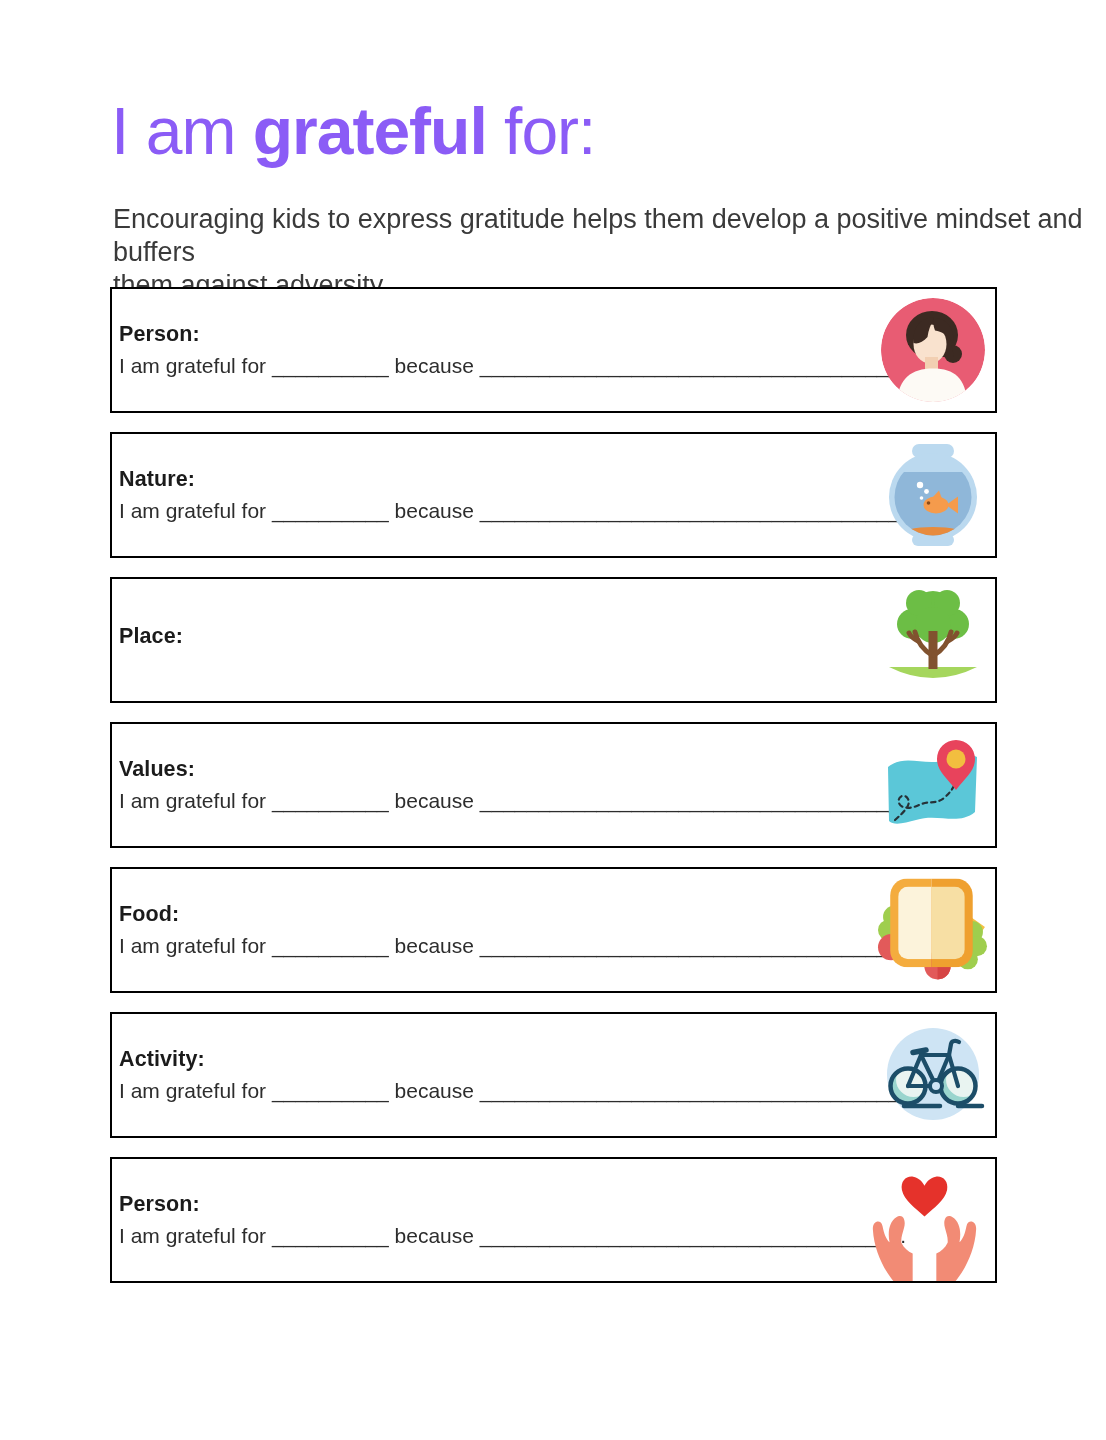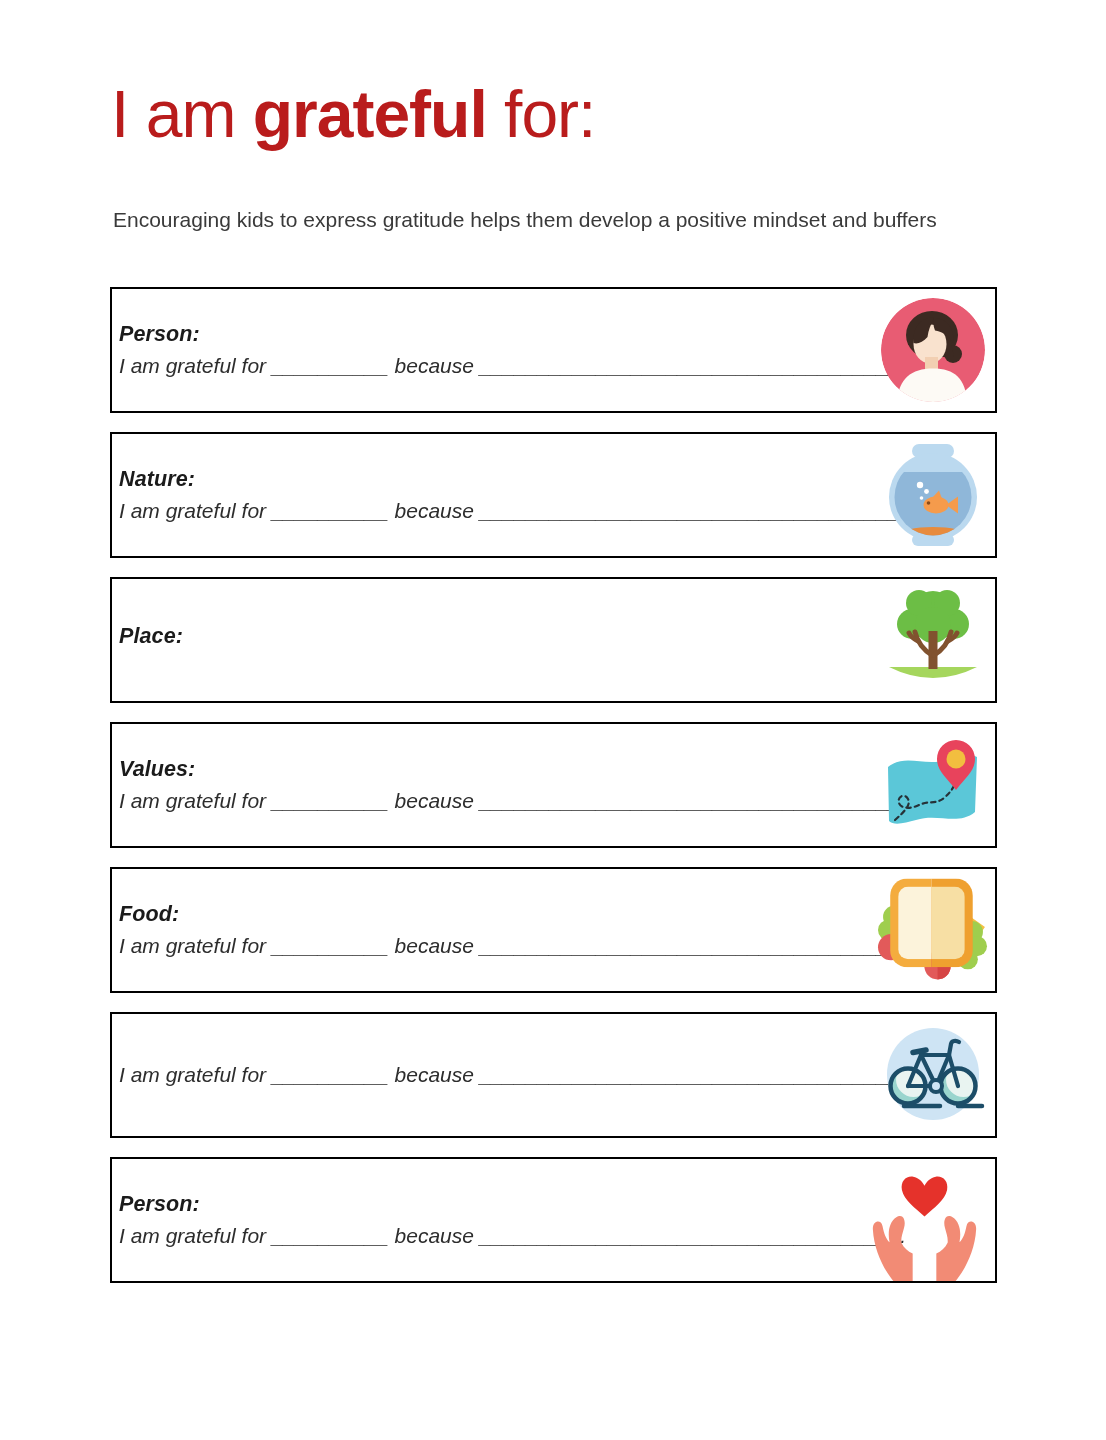--- a/index.html
+++ b/index.html
@@ -1,26 +1,26 @@
 <!DOCTYPE html>
 <html><head>
 <meta charset="utf-8">
 <style>
   html,body{margin:0;padding:0;background:#ffffff;}
   body{width:1106px;height:1440px;font-family:"Liberation Sans",sans-serif;position:relative;overflow:hidden;}
   .page{position:absolute;inset:0;background:#fff;}
 
-  .title{position:absolute;left:111px;top:80px;font-size:66px;line-height:1.05;color:#b91c1c;letter-spacing:-1px;white-space:nowrap;}
+  .title{position:absolute;left:111px;top:97px;font-size:66px;line-height:1.05;color:#8b5cf6;letter-spacing:-1px;white-space:nowrap;}
   .title .t-reg{font-weight:400;}
   .title .t-bold{font-weight:800;}
 
-  .subtitle{position:absolute;left:113px;top:203px;font-size:21px;line-height:33px;color:#3a3a3a;}
+  .subtitle{position:absolute;left:113px;top:203px;font-size:27px;line-height:33px;color:#3a3a3a;}
 
   .rows{position:absolute;left:110px;top:287px;width:887px;}
-  .card{box-sizing:border-box;width:887px;height:126px;border:2px solid #000;background:#fff;margin-bottom:19px;position:relative;display:flex;flex-direction:column;justify-content:center;padding-left:7px;font-style:italic;}
+  .card{box-sizing:border-box;width:887px;height:126px;border:2px solid #000;background:#fff;margin-bottom:19px;position:relative;display:flex;flex-direction:column;justify-content:center;padding-left:7px;}
   .card:last-child{margin-bottom:0;}
   .card .label{font-weight:700;font-size:21.5px;color:#1b1b1b;margin-bottom:7px;letter-spacing:0.1px;}
   .card .sentence{font-size:21px;color:#2d2d2d;white-space:nowrap;}
   .card .blank{color:#2d2d2d;text-align:center;}
 
   .icon{position:absolute;right:9px;top:50%;transform:translateY(-50%);width:106px;height:106px;}
   .icon.sandwich{width:113px;height:113px;right:5px;}
   .icon.hands{width:127px;height:114px;top:auto;bottom:0;transform:none;right:7px;}
   svg{display:block;width:100%;height:100%;}
 </style>
@@ -28,20 +28,21 @@
 <body>
 
 <div class="page">
 
   <h1 class="title" style="margin:0;">
     <span class="t-reg">I am </span><span class="t-bold">grateful</span><span class="t-reg"> for:</span>
   </h1>
 
   <div class="subtitle">
     <div>Encouraging kids to express gratitude helps them develop a positive mindset and buffers</div>
+    <div>them against adversity.</div>
   </div>
 
   <div class="rows">
 
     <div class="card">
       <div class="label">Person:</div>
       <div class="sentence"><span>I am grateful for </span><span class="blank">__________</span><span> because </span><span class="blank">____________________________________</span><span>.</span></div>
       <div class="icon">
         <svg viewBox="0 0 106 106">
           <clipPath id="pclip">
@@ -157,20 +158,21 @@
             </clipPath>
           <g clip-path="url(#bclip2)">
             <rect x="21" y="13" width="33" height="72" fill="#FCF3DB"></rect>
             <rect x="54" y="13" width="33" height="72" fill="#F7DFA4"></rect>
           </g>
         </svg>
       </div>
     </div>
 
     <div class="card">
+      <div class="label">Activity:</div>
       <div class="sentence"><span>I am grateful for </span><span class="blank">__________</span><span> because </span><span class="blank">____________________________________</span><span>.</span></div>
       <div class="icon">
         <svg viewBox="0 0 106 106">
           <circle cx="53" cy="52" r="46" fill="#CEE4F4"></circle>
           <clipPath id="wh1">
               <circle cx="28" cy="64" r="17.5"></circle>
             </clipPath>
           <g clip-path="url(#wh1)">
             <circle cx="28" cy="64" r="17.5" fill="#9AD5CE"></circle>
             <circle cx="33.5" cy="57.5" r="17.5" fill="#E9F4F1"></circle>

